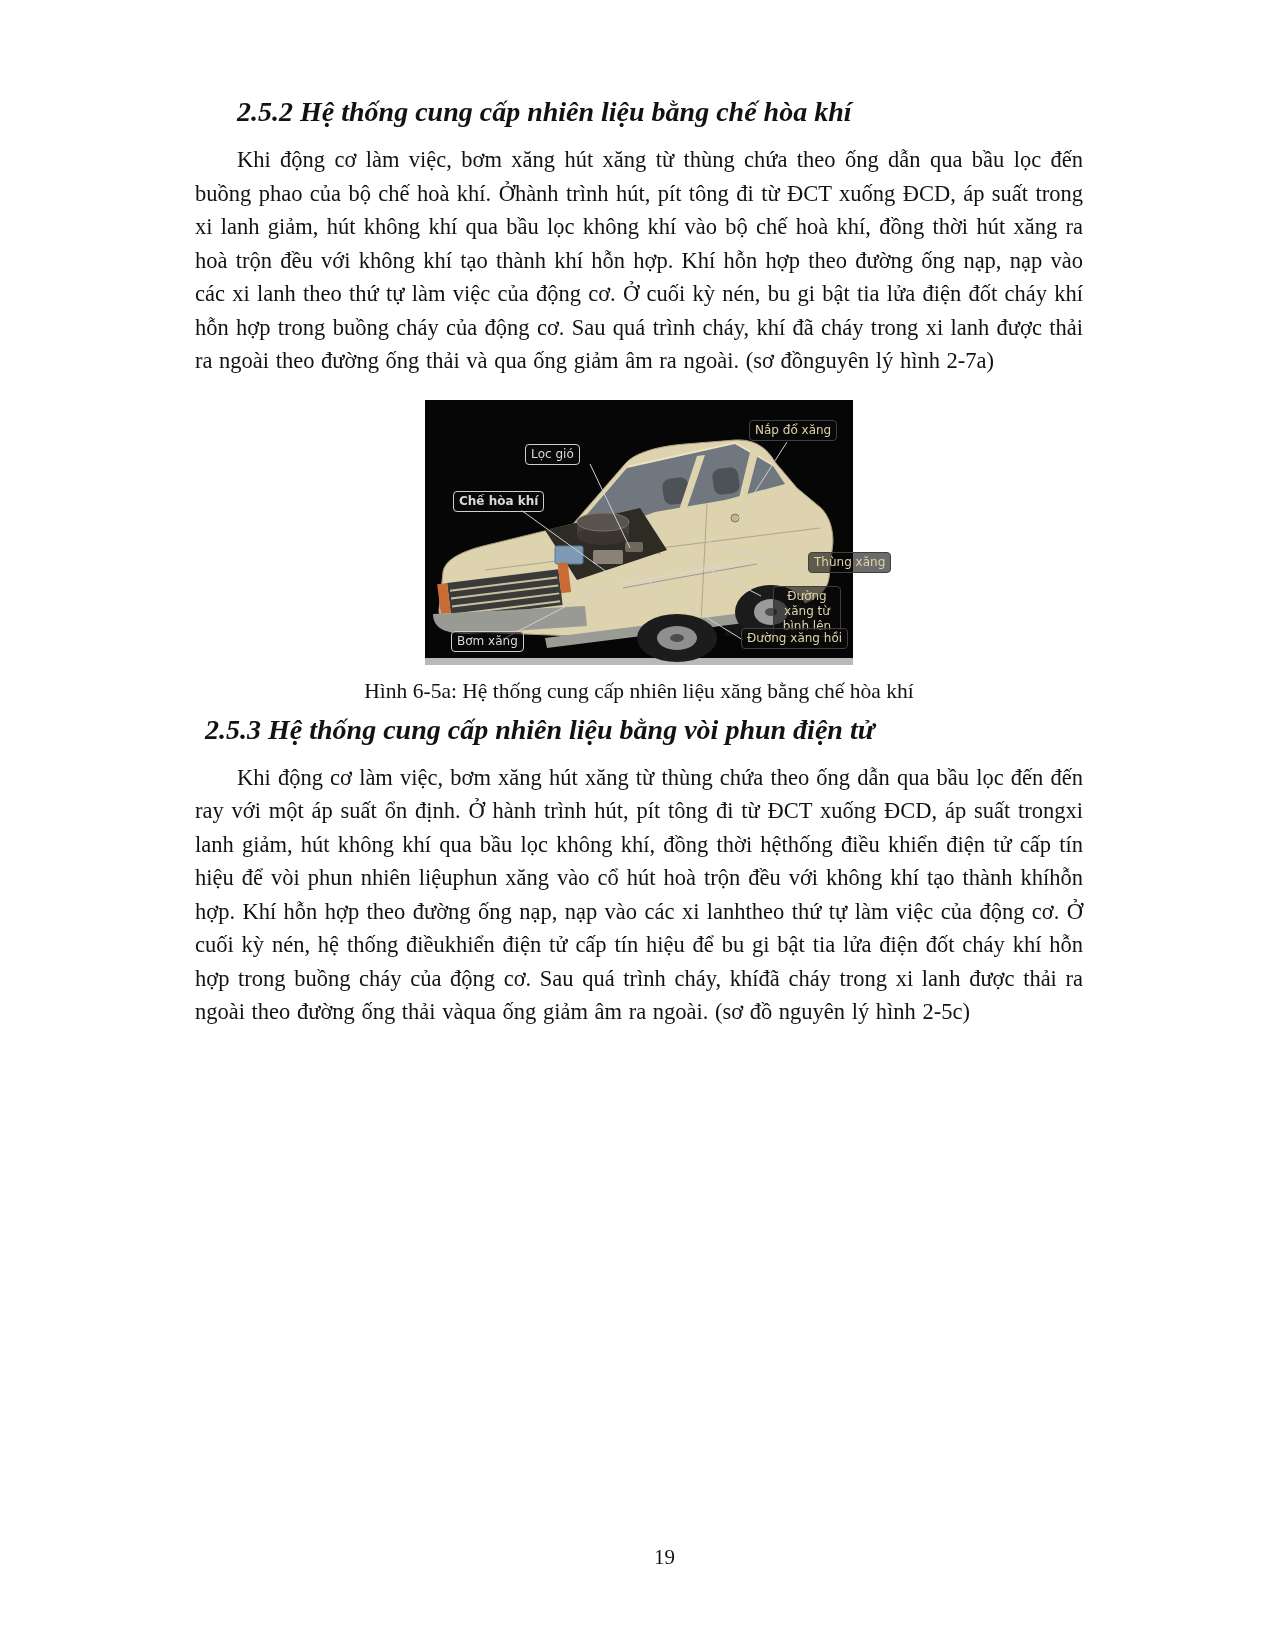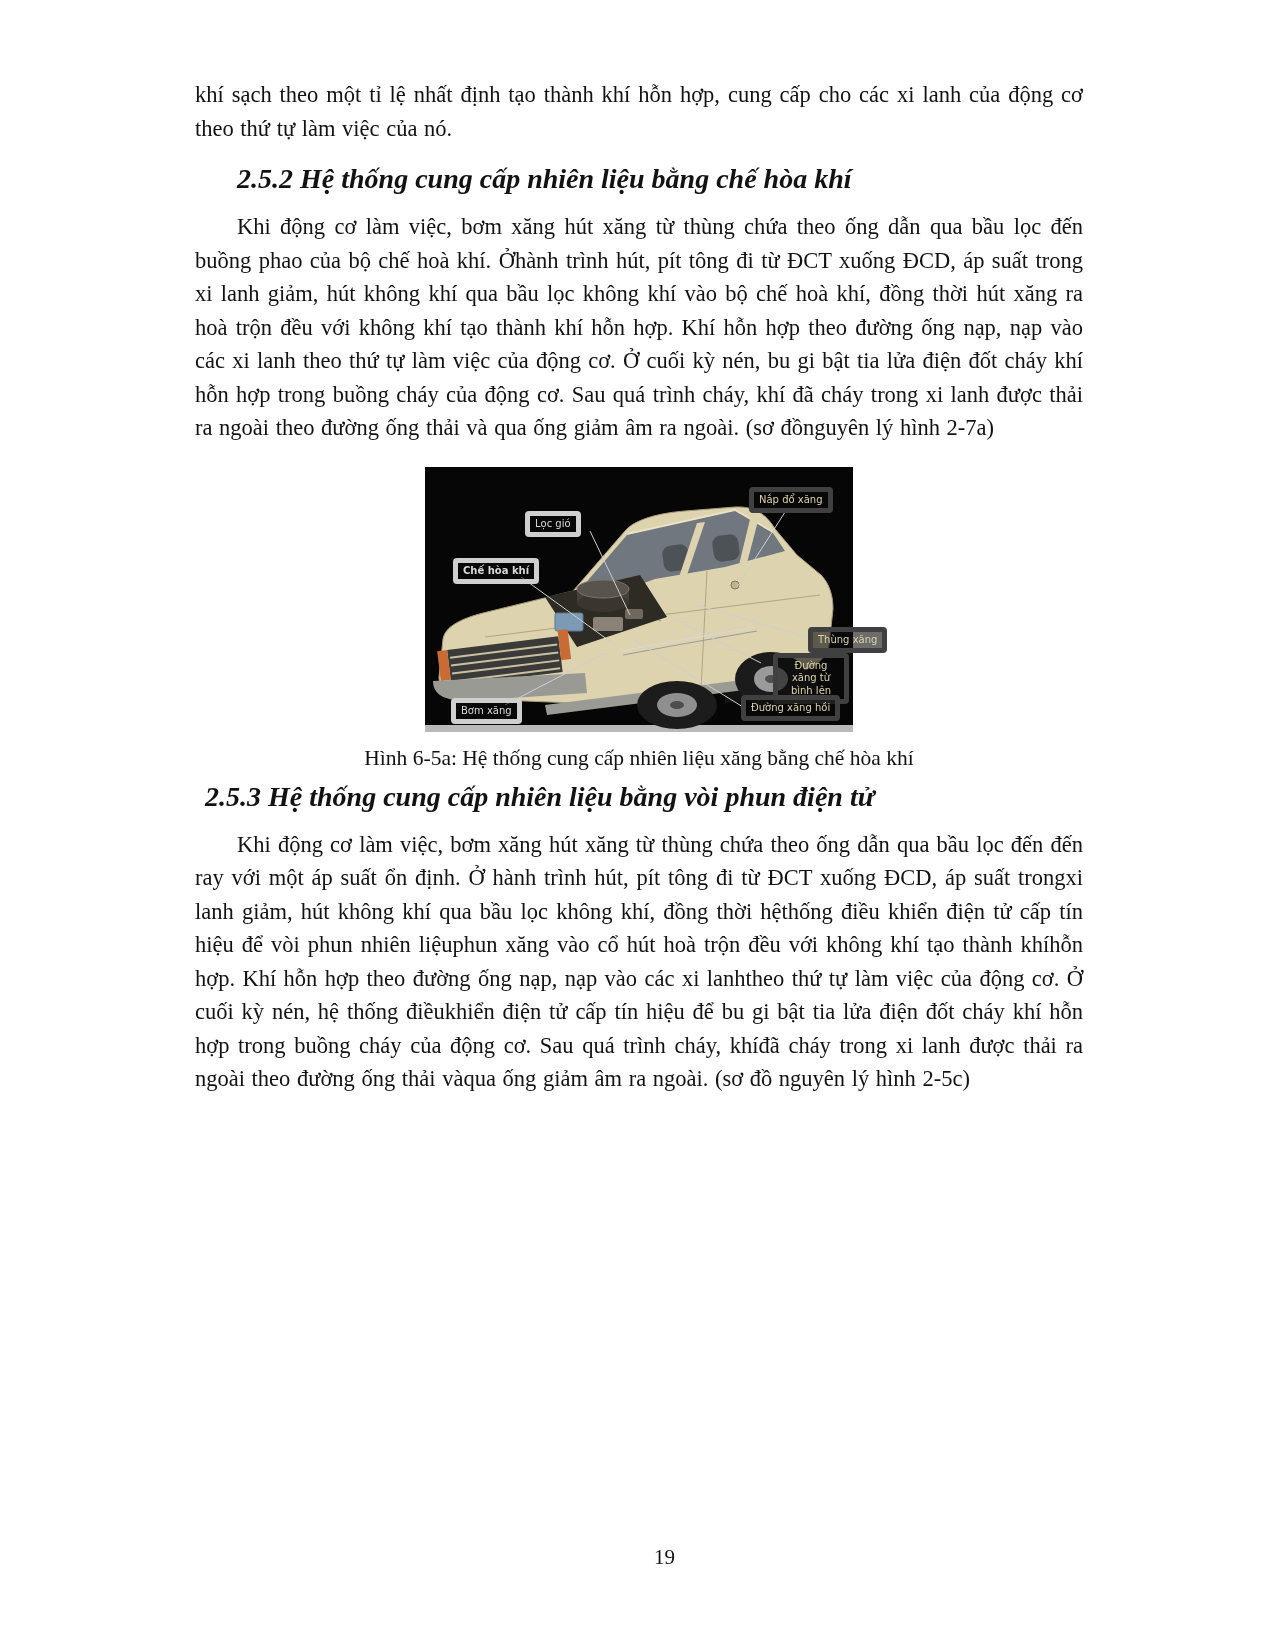--- a/index.html
+++ b/index.html
@@ -32,34 +32,34 @@
   .fig-frame{
     position:relative;
     width:428px;height:265px;
     margin:0 auto;
     background:#060606;
   }
   .fig-frame svg{position:absolute;left:0;top:0;}
   .fig-label{
     position:absolute;
     font-family:"DejaVu Sans","Liberation Sans",sans-serif;
-    font-size:10px;
+    font-size:12px;
     line-height:1.25;
     color:#ded3a8;
-    border:5px solid #404040;
+    border:1px solid #404040;
     border-radius:4px;
     padding:2px 5px;
     background:rgba(10,10,10,.6);
     white-space:nowrap;
     z-index:3;
   }
   .lb-0{left:100px;top:44px;color:#d9d9d9;border-color:#cfcfcf;}
   .lb-1{left:28px;top:91px;color:#d9d9d9;border-color:#cfcfcf;font-weight:bold;}
   .lb-2{left:324px;top:20px;}
-  .lb-3{left:383px;top:160px;}
+  .lb-3{left:383px;top:152px;}
   .lb-4{left:348px;top:186px;width:56px;white-space:normal;text-align:center;}
   .lb-5{left:316px;top:228px;}
   .lb-6{left:26px;top:231px;color:#d9d9d9;border-color:#cfcfcf;}
   .caption{
     font-size:21.5px;
     text-align:center;
     margin:14px 0 0 0;
   }
   .page-number{
     position:absolute;
@@ -68,21 +68,20 @@
     text-align:center;
     font-size:21px;
     transform:translateX(27px);
   }
 </style>
 </head>
 <body>
 
 <div class="content">
 
-  <p class="body-text">khí sạch theo một tỉ lệ nhất định tạo thành khí hỗn hợp, cung cấp cho các xi lanh của động cơ theo thứ tự làm việc của nó.</p>
 
   <h3 class="section-heading head-252">2.5.2 Hệ thống cung cấp nhiên liệu bằng chế hòa khí</h3>
 
   <p class="body-text indent">Khi động cơ làm việc, bơm xăng hút xăng từ thùng chứa theo ống dẫn qua bầu lọc đến buồng phao của bộ chế hoà khí. Ởhành trình hút, pít tông đi từ ĐCT xuống ĐCD, áp suất trong xi lanh giảm, hút không khí qua bầu lọc không khí vào bộ chế hoà khí, đồng thời hút xăng ra hoà trộn đều với không khí tạo thành khí hỗn hợp. Khí hỗn hợp theo đường ống nạp, nạp vào các xi lanh theo thứ tự làm việc của động cơ. Ở cuối kỳ nén, bu gi bật tia lửa điện đốt cháy khí hỗn hợp trong buồng cháy của động cơ. Sau quá trình cháy, khí đã cháy trong xi lanh được thải ra ngoài theo đường ống thải và qua ống giảm âm ra ngoài. (sơ đồnguyên lý hình 2-7a)</p>
 
   <figure>
     <div class="fig-frame">
       <svg width="428" height="265" viewBox="0 0 428 265">
         <rect width="428" height="265" fill="#060606"></rect>
 

